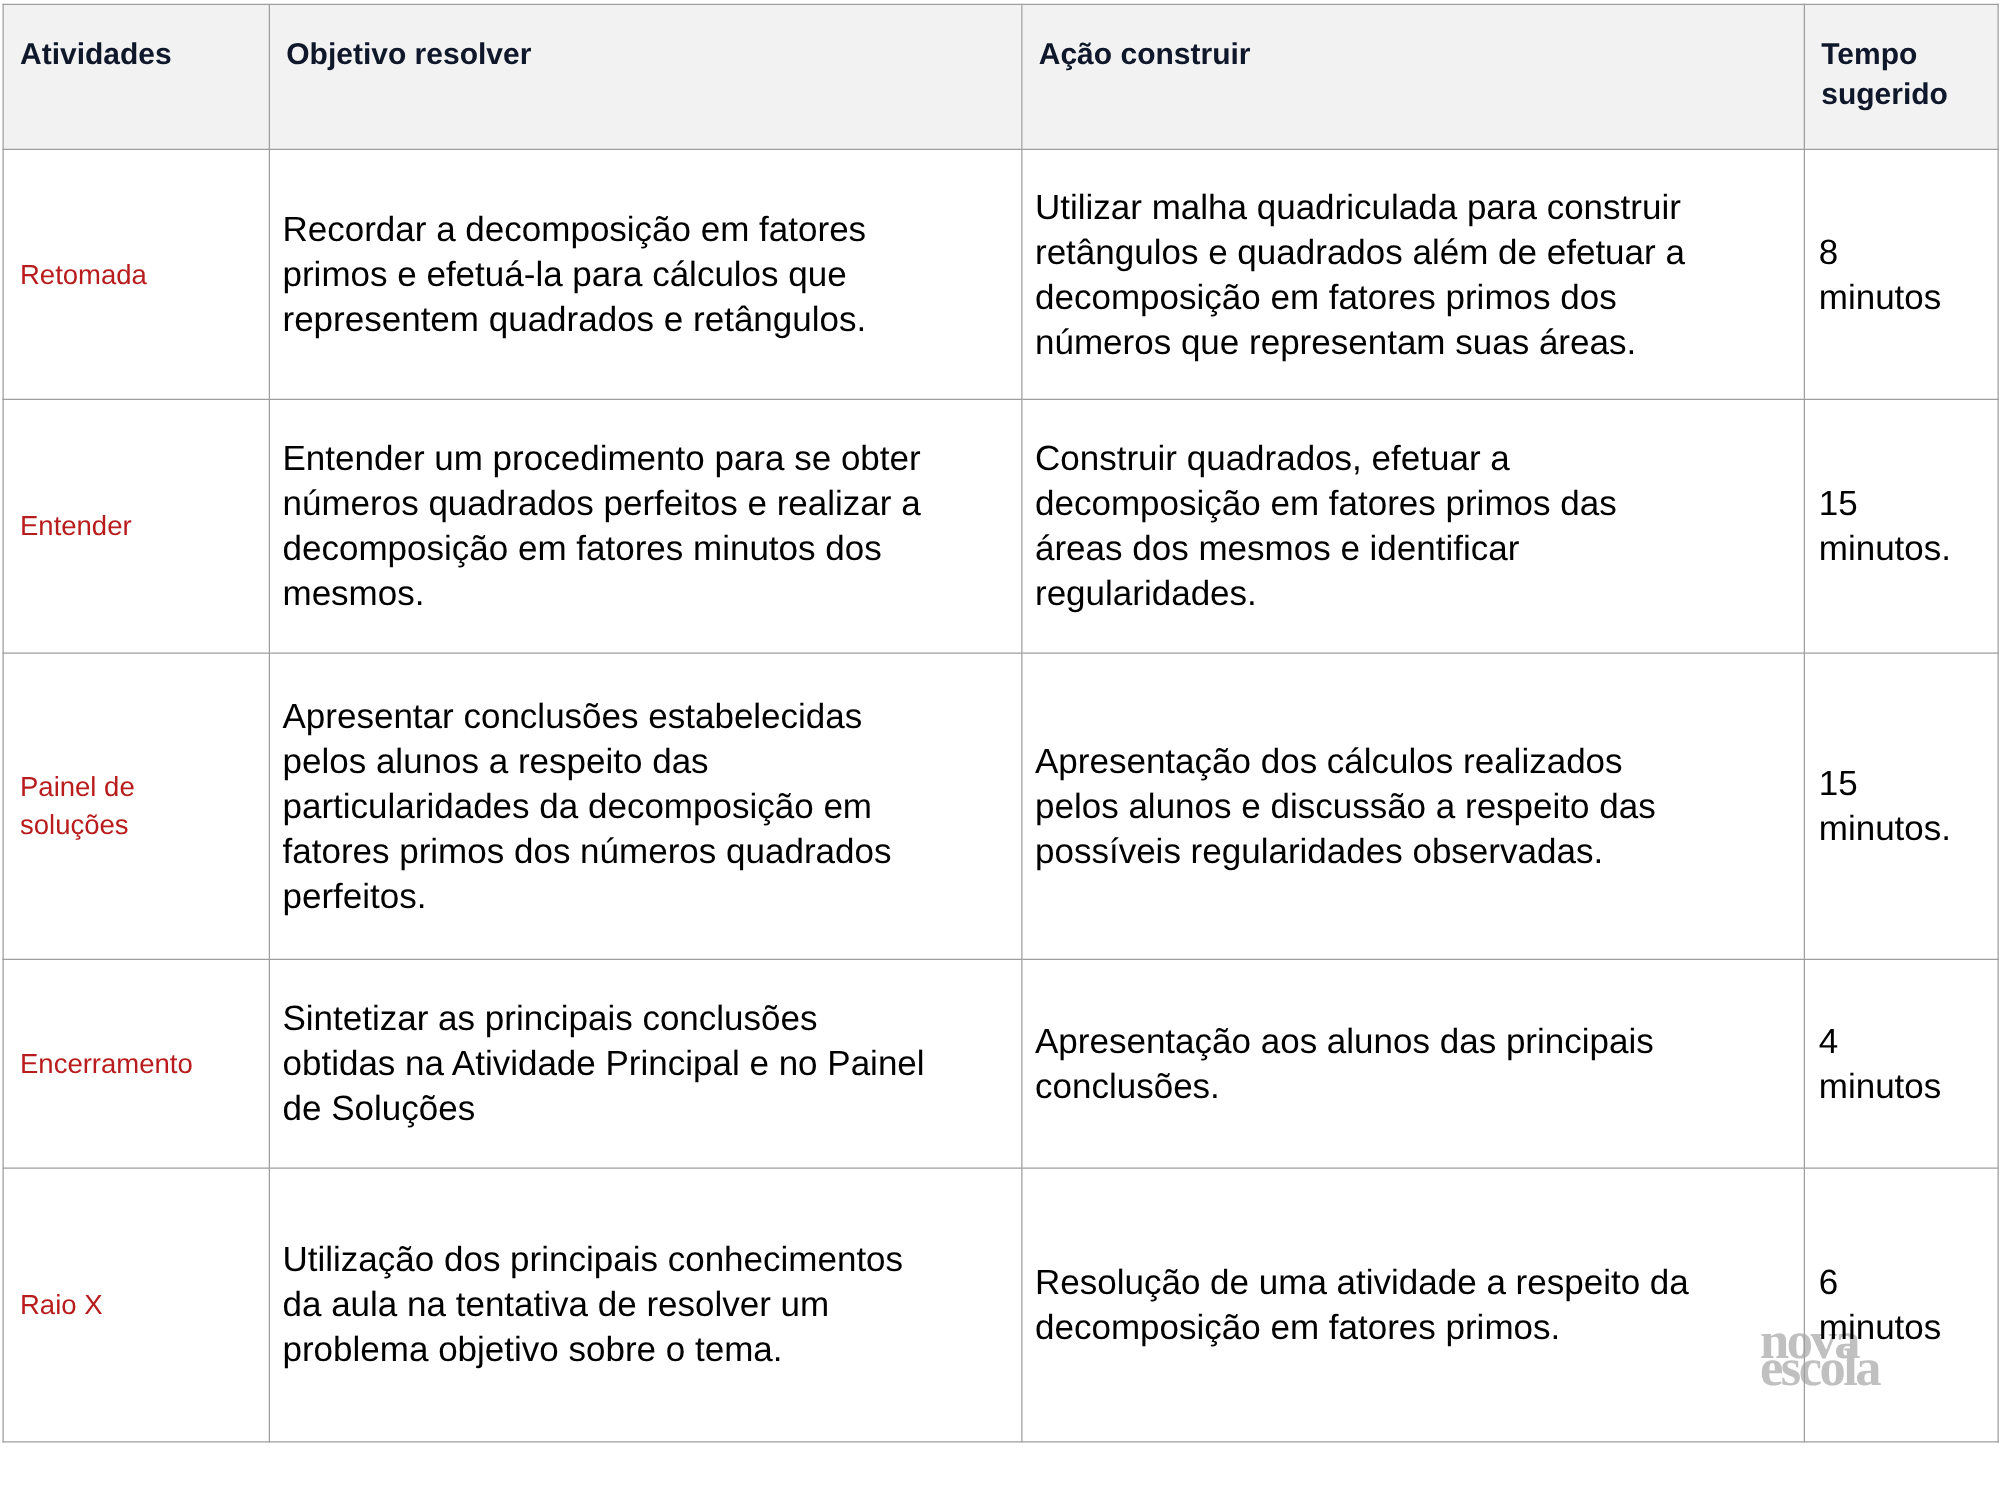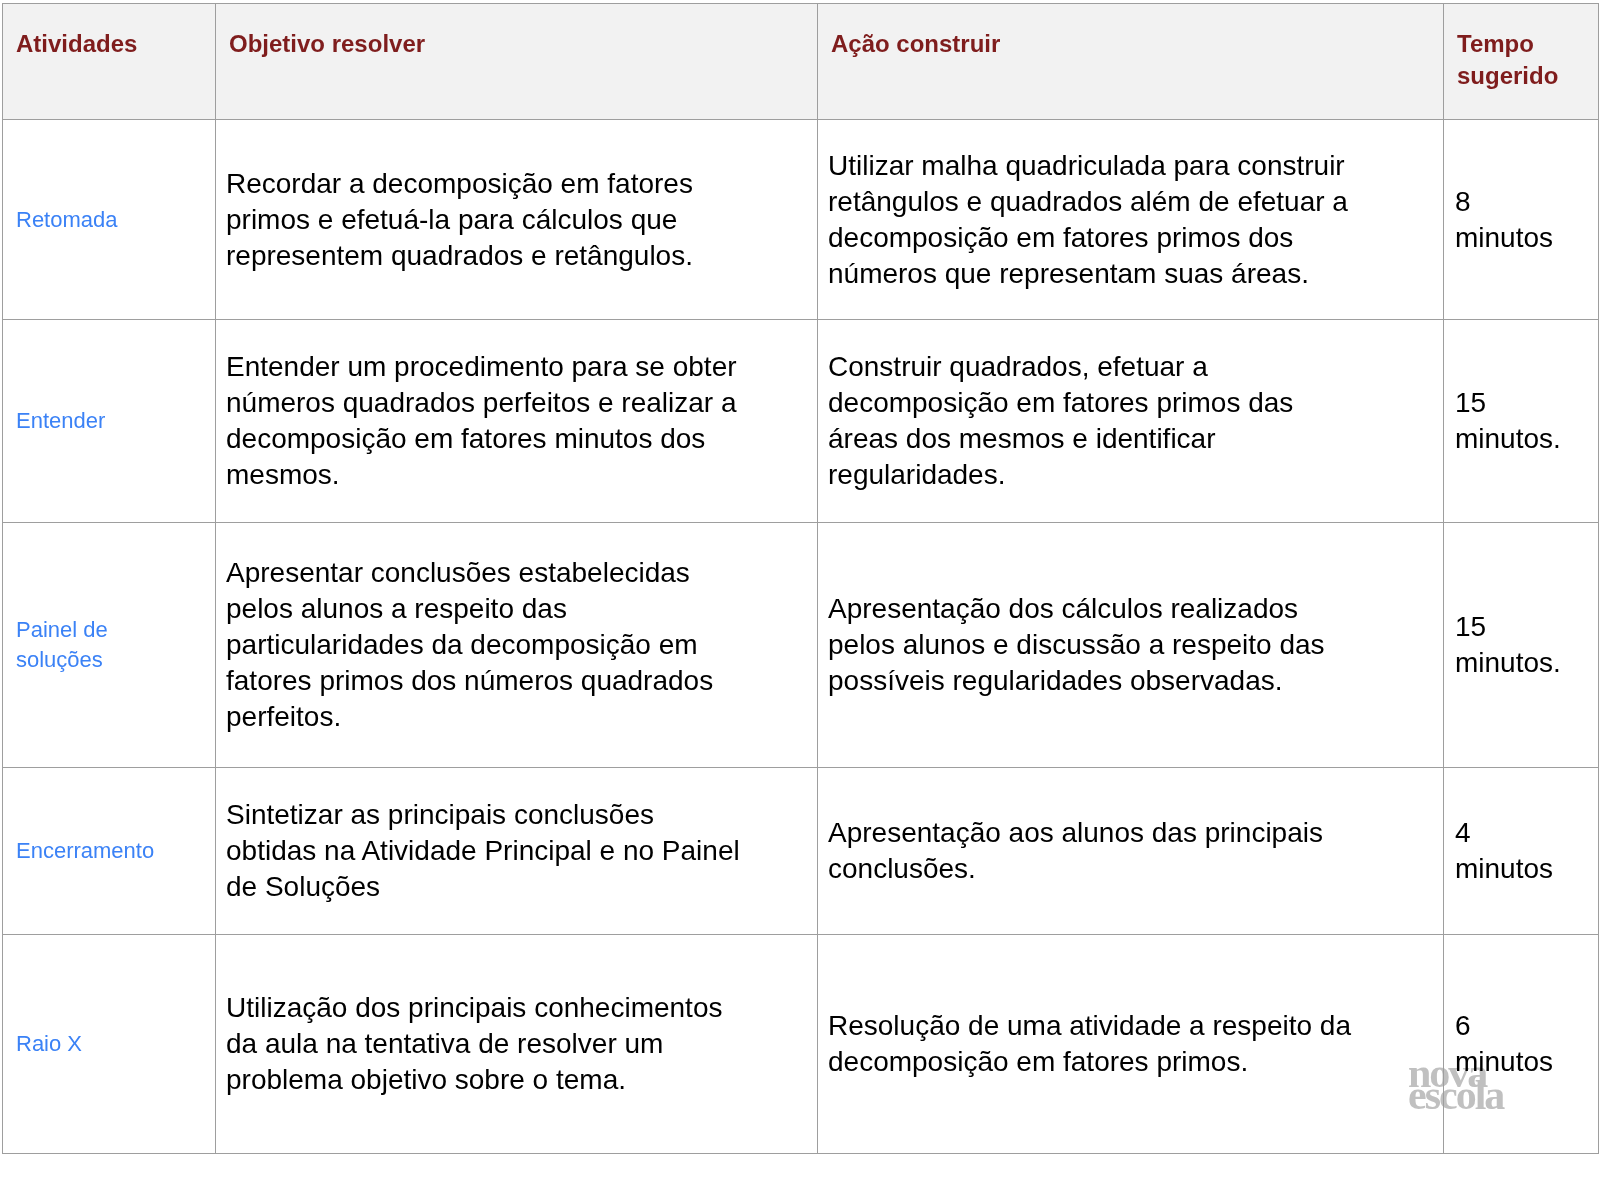--- a/index.html
+++ b/index.html
@@ -45,38 +45,38 @@
   }
   .lesson thead tr { height: 116px; }
   .lesson tr.r1 { height: 200px; }
   .lesson tr.r2 { height: 203px; }
   .lesson tr.r3 { height: 245px; }
   .lesson tr.r4 { height: 167px; }
   .lesson tr.r5 { height: 219px; }
 
   .lesson th {
     background: #f2f2f2;
-    color: #7f1d1d;
+    color: #0f172a;
     font-size: 24px;
     font-weight: bold;
     line-height: 32px;
     text-align: left;
     vertical-align: top;
     padding: 24px 8px 0 13px;
   }
   .lesson td {
     background: transparent;
     vertical-align: middle;
     white-space: pre-line;
     color: #000000;
   }
   td.c-act {
     font-size: 22px;
     line-height: 30px;
-    color: #3b82f6;
+    color: #b91c1c;
     padding: 0 8px 0 13px;
   }
   td.c-obj, td.c-aca {
     font-size: 28px;
     line-height: 36px;
     padding: 0 10px;
   }
   td.c-tmp {
     font-size: 28px;
     line-height: 36px;

